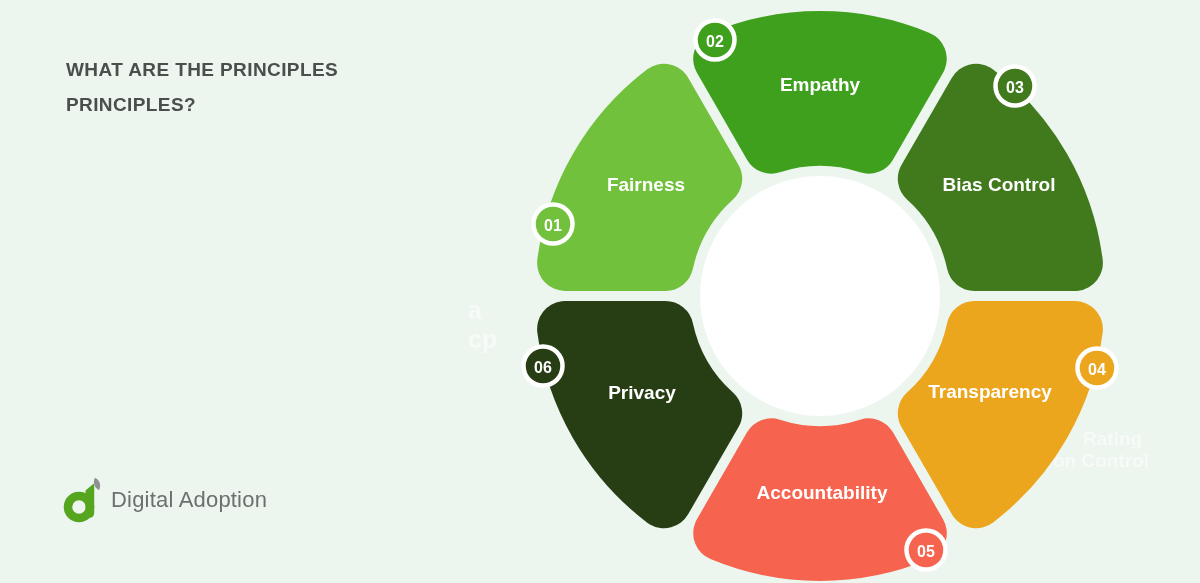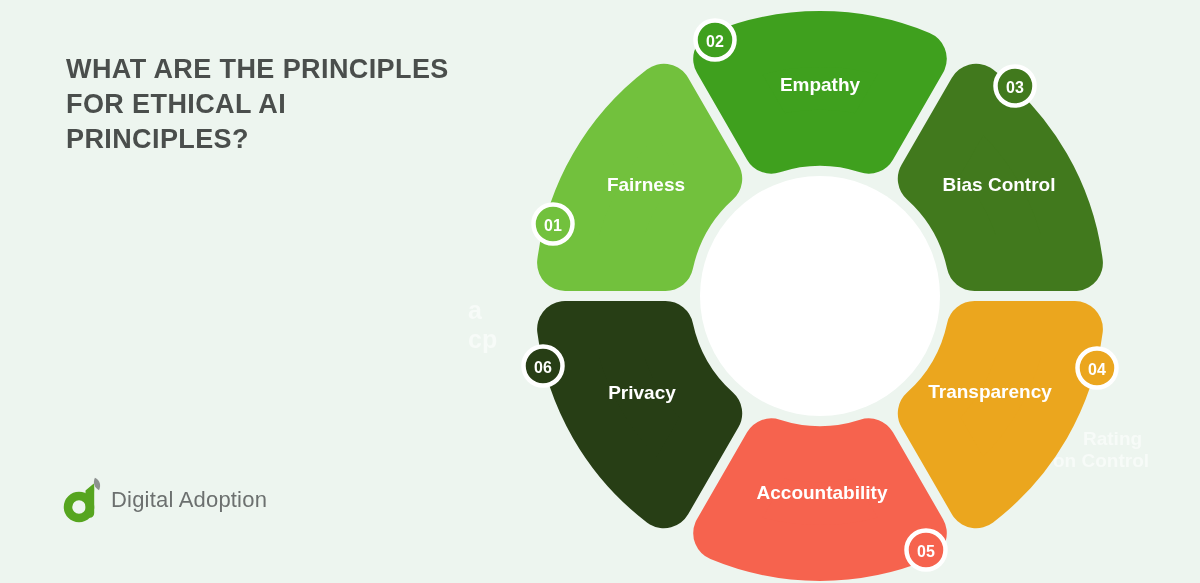--- a/index.html
+++ b/index.html
@@ -16,21 +16,21 @@
     width: 1200px;
     height: 583px;
     background: #edf5ef;
   }
   
   .title {
     position: absolute;
     left: 66px;
     top: 52px;
     margin: 0;
-    font-size: 27px;
+    font-size: 19px;
     line-height: 35px;
     font-weight: 800;
     letter-spacing: 0.4px;
     color: #4a4e4c;
     z-index: 5;
   }
   .title span { display: block; }
 
   
   .diagram-svg {
@@ -100,21 +100,20 @@
     letter-spacing: 0.2px;
   }
 </style>
 </head>
 <body>
 
 <div class="canvas">
 
   <h1 class="title">
     <span>WHAT ARE THE PRINCIPLES</span>
-    <span>FOR ETHICAL AI</span>
     <span>PRINCIPLES?</span>
   </h1>
 
   <div class="ghost ghost-right">
     <span class="g-line1">Rating</span>
     <span class="g-line2">on Control</span>
   </div>
   <div class="ghost ghost-left">
     <span>a</span>
     <span>cp</span>

